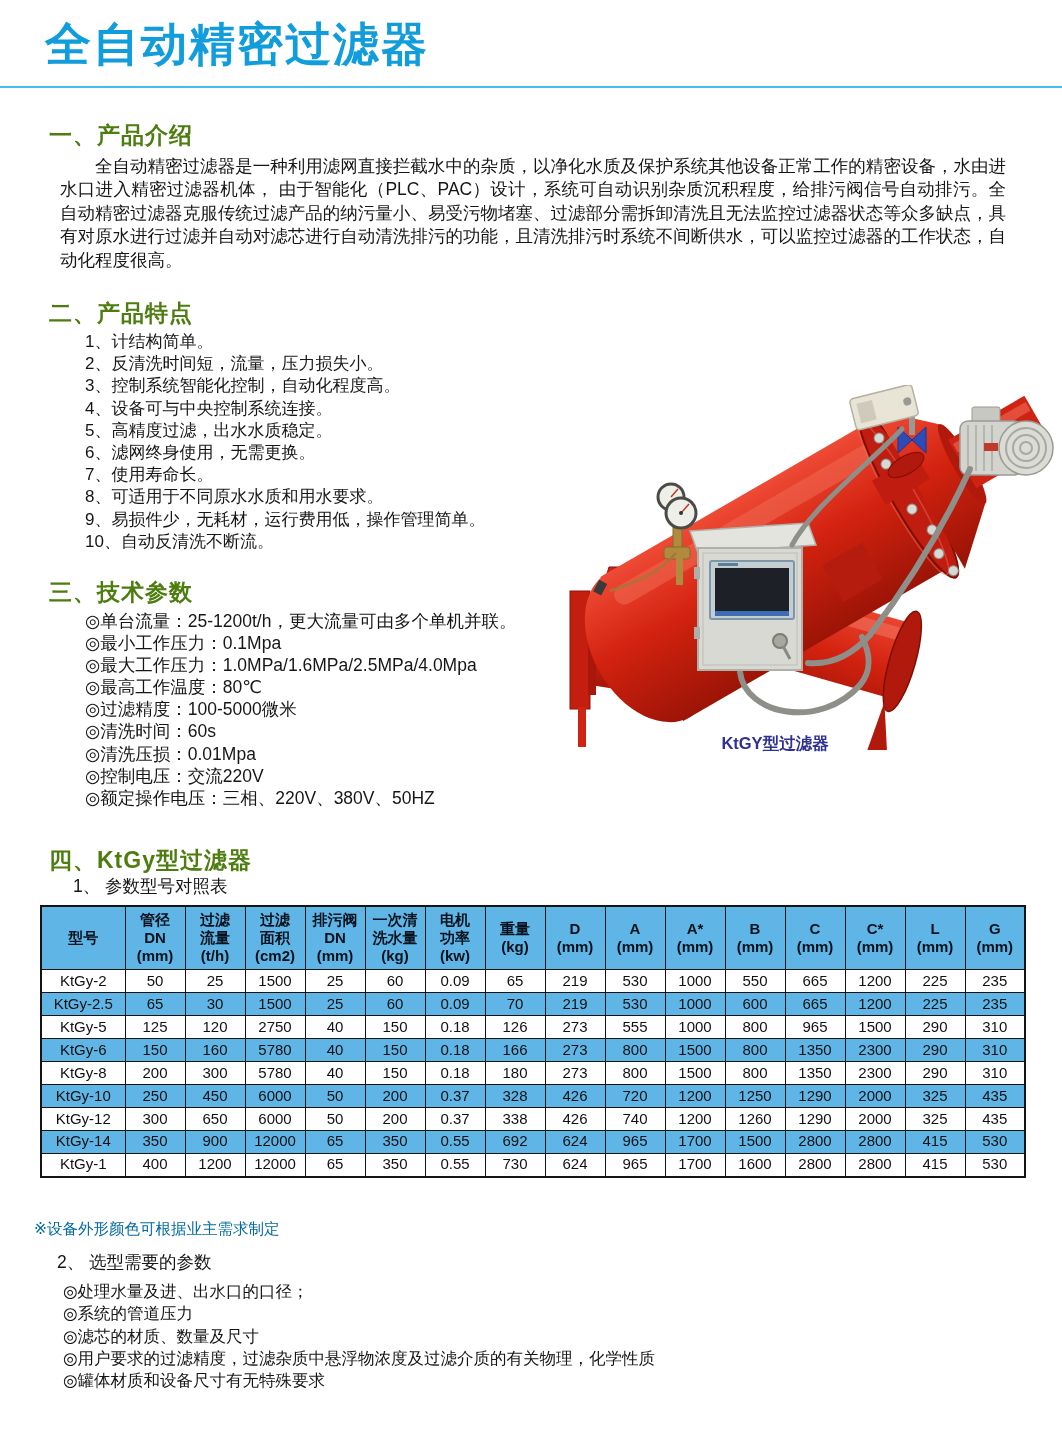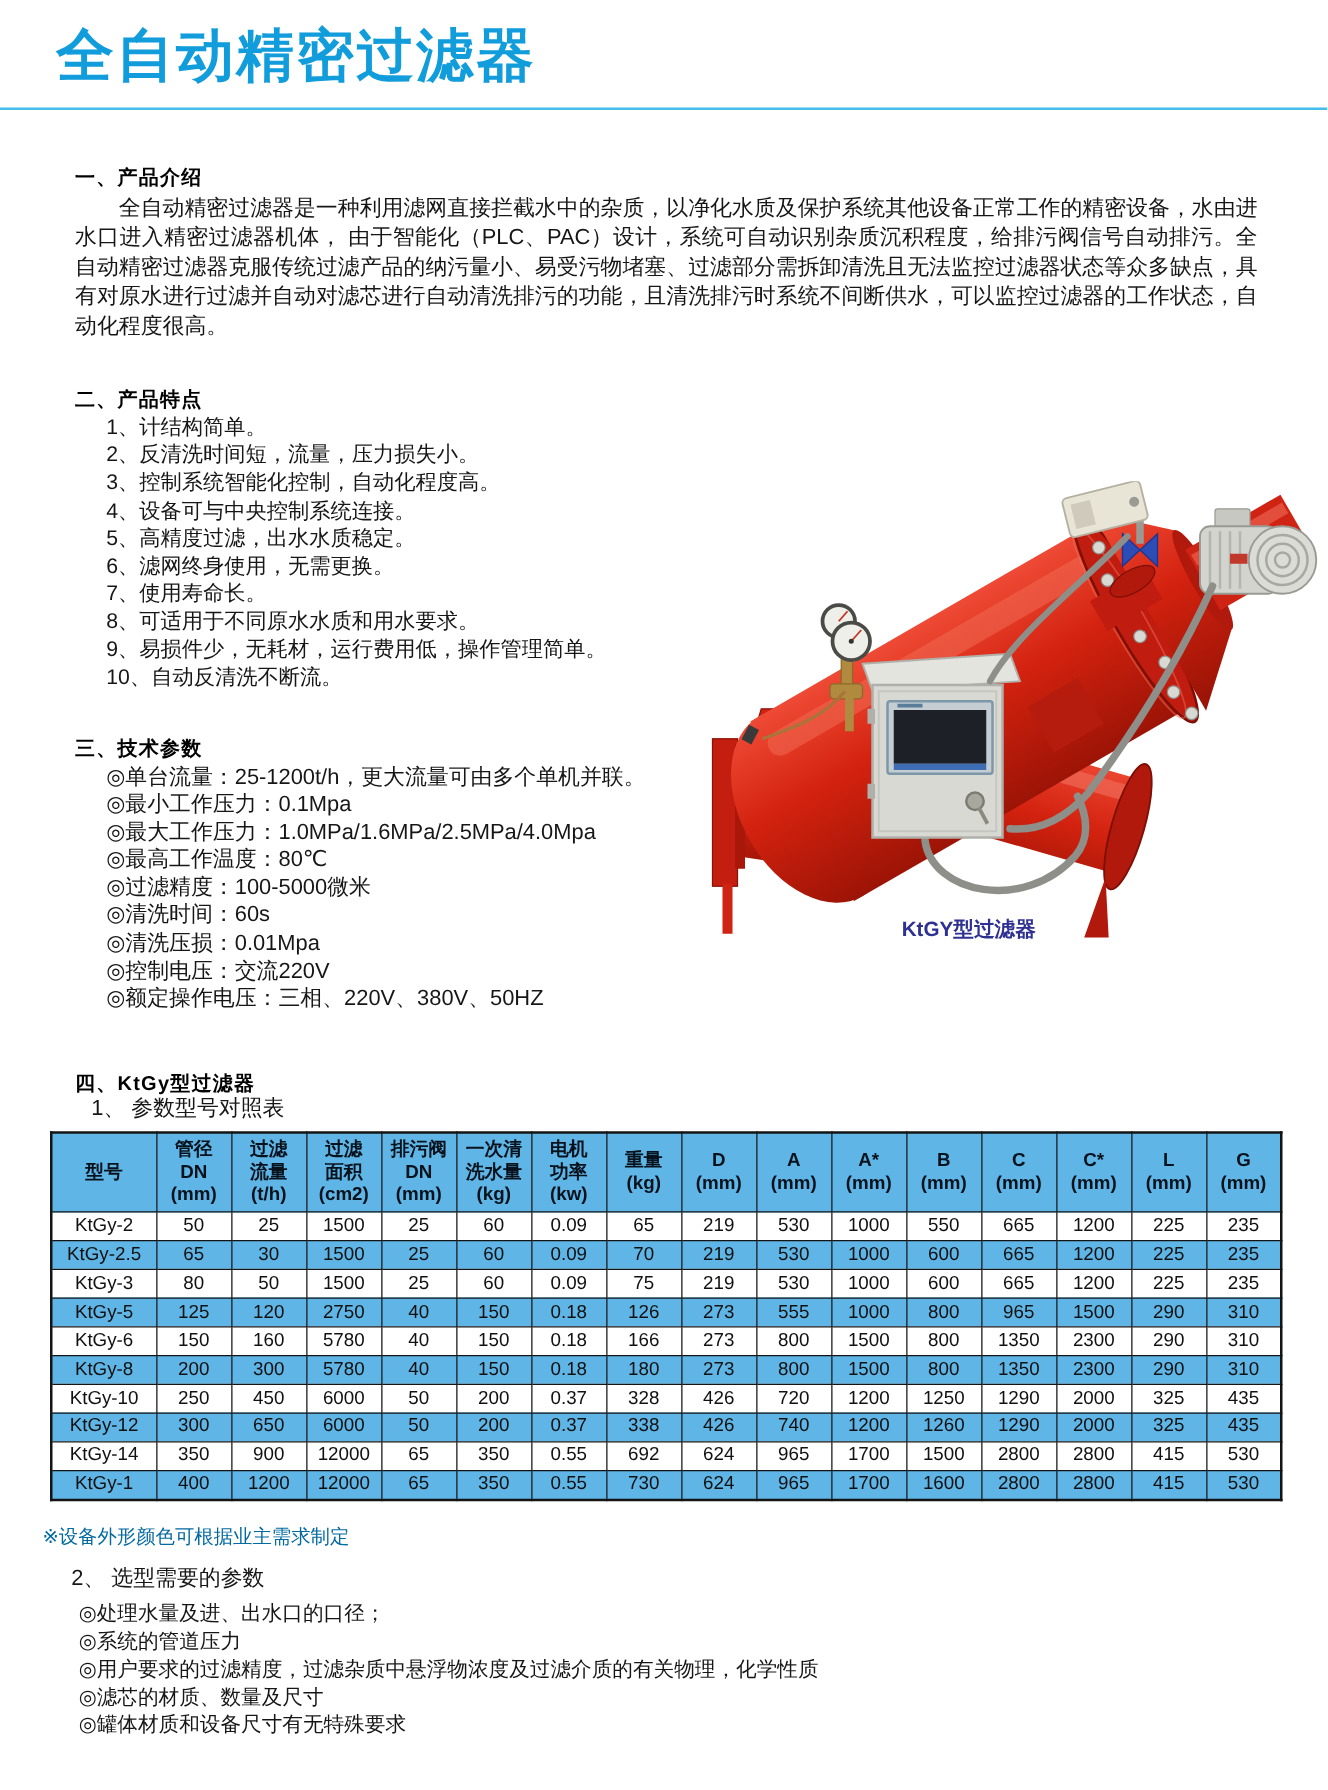--- a/index.html
+++ b/index.html
@@ -1,21 +1,21 @@
 <!DOCTYPE html>
 <html><head>
 <meta charset="utf-8">
 <style>
   html,body{margin:0;padding:0;background:#fff;}
   .page{position:relative;width:1062px;height:1432px;background:#fff;overflow:hidden;
         font-family:"Liberation Sans","DejaVu Sans",sans-serif;color:#1a1a1a;}
   .title{position:absolute;left:45px;top:18px;margin:0;font-size:46px;font-weight:bold;
          color:#119CDB;letter-spacing:2px;line-height:1.15;}
   .title-rule{position:absolute;left:0;top:86px;width:1062px;height:2px;background:#43BEEF;}
-  h2.sec{position:absolute;margin:15px;font-size:16px;font-weight:bold;color:#000000;
+  h2.sec{position:absolute;margin:4px;font-size:23px;font-weight:bold;color:#4d7c0f;
          letter-spacing:1px;line-height:1.2;}
   .intro-p{position:absolute;left:60px;top:155px;width:946px;margin:0;font-size:17.5px;
            line-height:23.4px;text-align:justify;text-indent:2em;color:#161616;}
   .plain-list{list-style:none;margin:0;padding:0;position:absolute;color:#161616;}
   .features{left:85px;top:331px;}
   .features li{font-size:17px;line-height:22.2px;}
   .tech{left:85px;top:610px;}
   .tech li{font-size:17.5px;line-height:22.1px;}
   .selection{left:63px;top:1280px;}
   .selection li{font-size:16.5px;line-height:22.3px;}
@@ -287,38 +287,20 @@
           <td>219</td>
           <td>530</td>
           <td>1000</td>
           <td>600</td>
           <td>665</td>
           <td>1200</td>
           <td>225</td>
           <td>235</td>
         </tr>
         <tr>
-          <td>KtGy-3</td>
-          <td>80</td>
-          <td>50</td>
-          <td>1500</td>
-          <td>25</td>
-          <td>60</td>
-          <td>0.09</td>
-          <td>75</td>
-          <td>219</td>
-          <td>530</td>
-          <td>1000</td>
-          <td>600</td>
-          <td>665</td>
-          <td>1200</td>
-          <td>225</td>
-          <td>235</td>
-        </tr>
-        <tr>
           <td>KtGy-5</td>
           <td>125</td>
           <td>120</td>
           <td>2750</td>
           <td>40</td>
           <td>150</td>
           <td>0.18</td>
           <td>126</td>
           <td>273</td>
           <td>555</td>
@@ -438,18 +420,18 @@
           <td>530</td>
         </tr>
       </tbody>
   </table>
 
   <div class="note">※设备外形颜色可根据业主需求制定</div>
   <div class="subhead2">2、 选型需要的参数</div>
   <ul class="plain-list selection">
       <li>◎处理水量及进、出水口的口径；</li>
       <li>◎系统的管道压力</li>
+      <li>◎滤芯的材质、数量及尺寸</li>
       <li>◎用户要求的过滤精度，过滤杂质中悬浮物浓度及过滤介质的有关物理，化学性质</li>
-      <li>◎滤芯的材质、数量及尺寸</li>
       <li>◎罐体材质和设备尺寸有无特殊要求</li>
     </ul>
 
 </div>
 
 </body></html>

